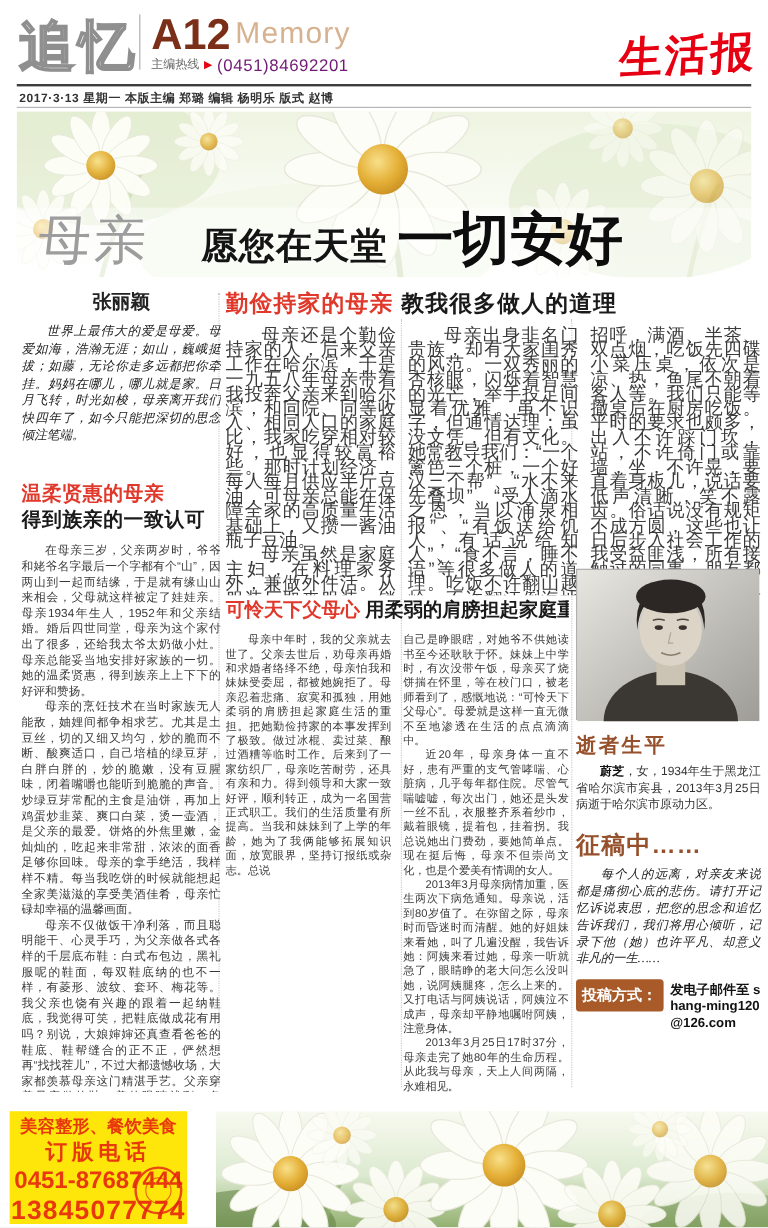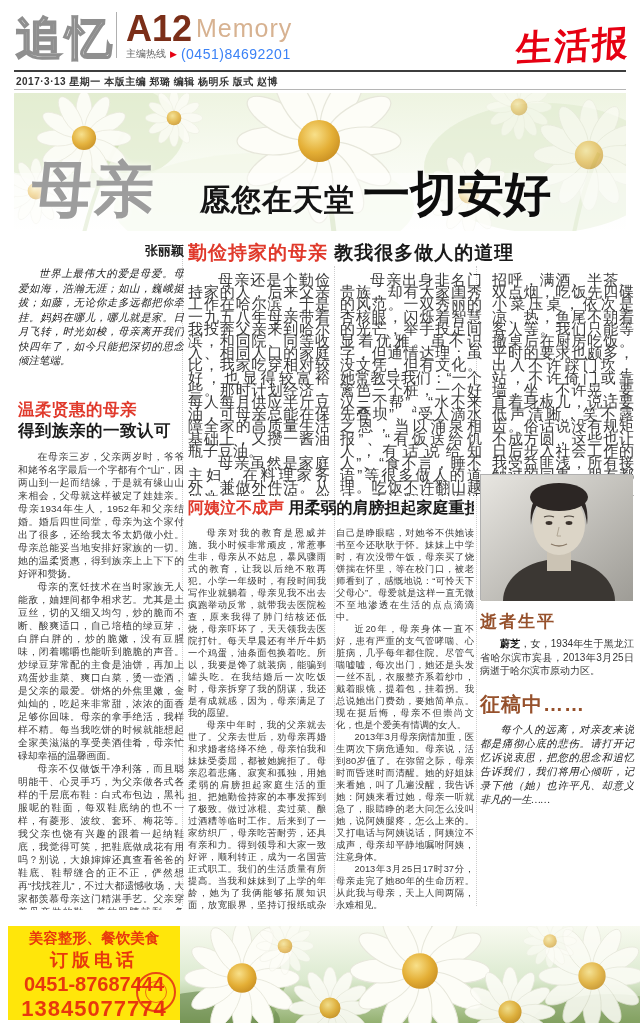--- a/index.html
+++ b/index.html
@@ -8,43 +8,43 @@
   #page { position:relative; width:640px; height:1023px; background:#ffffff; margin:0 auto; overflow:hidden; }
 
   
   .logo-zhuiyi { position:absolute; left:16px; top:8px; font-size:46px; font-weight:800; letter-spacing:4px;
                  color:#ffffff; -webkit-text-stroke:1.6px #8f8f8f; text-shadow:0 0 1px #9a9a9a; }
   .mast-sep { position:absolute; left:116px; top:12px; height:46px; border-left:1px solid #b0b0b0; }
   .page-no { position:absolute; left:126px; top:8px; font-size:36px; font-weight:800; color:#7b2e18; }
   .section-en { position:absolute; left:196px; top:14px; font-size:25px; color:#d7b291; letter-spacing:1px; }
   .hotline { position:absolute; left:126px; top:46px; font-size:10px; color:#666; display:flex; align-items:center; gap:4px; }
   .hotline .arrow { color:#e60012; font-size:9px; }
-  .hotline .num { font-size:14px; color:#3b82f6; letter-spacing:0.5px; }
+  .hotline .num { font-size:14px; color:#701a75; letter-spacing:0.5px; }
   .paper-logo { position:absolute; right:10px; top:22px; font-family:"Liberation Serif","DejaVu Serif",serif;
                 font-size:36px; font-weight:900; color:#e60012; transform:rotate(-3deg) skewX(-6deg); letter-spacing:2px; }
   .hr-strong { position:absolute; left:14px; right:14px; top:70px; height:2px; background:#3d3d3d; }
   .dateline { position:absolute; left:16px; top:75px; font-size:10px; color:#333; letter-spacing:0.5px; font-weight:bold; }
   .hr-light { position:absolute; left:14px; right:14px; top:89px; height:1px; background:#b5b5b5; }
 
   
   .banner { position:absolute; left:14px; top:93px; width:612px; height:138px; overflow:hidden;
             background:linear-gradient(180deg,#eef4e1 0%,#f7faf0 45%,#ffffff 100%); }
   .banner svg { position:absolute; left:0; top:0; }
   .banner-title { position:absolute; left:18px; bottom:0px; display:flex; align-items:baseline; gap:8px; white-space:nowrap;
                   text-shadow:0 0 6px rgba(255,255,255,.9); }
-  .t-gray { font-size:60px; font-weight:700; color:#9d9d9d; letter-spacing:2px; }
+  .t-gray { font-size:44px; font-weight:400; color:#9d9d9d; letter-spacing:2px; }
   .t-serif { font-size:30px; font-weight:700; color:#141414; font-family:"Liberation Serif","DejaVu Serif",serif; letter-spacing:1px;margin-left:36px; }
   .t-bold { font-size:47px; font-weight:900; color:#0d0d0d; letter-spacing:0px; }
 
   
   .vdiv { position:absolute; border-left:1px dotted #cccccc; width:0; }
 
   
   .col-left { position:absolute; left:18px; top:242px; width:166px; height:668px; overflow:hidden; }
-  .author { text-align:right; font-weight:bold; font-size:13px; color:#222; margin-bottom:7px; }
+  .author { text-align:center; font-weight:bold; font-size:16px; color:#222; margin-bottom:7px; }
   .intro { font-family:"Liberation Serif","DejaVu Serif",serif; font-style:italic; font-size:10.5px; line-height:14.5px;
            text-indent:2em; color:#222; text-align:justify; margin-bottom:30px; }
   .sec-red { font-size:16.5px; font-weight:800; color:#e0392b; line-height:1.3; letter-spacing:0.5px; }
   .sec-black { font-size:16.5px; font-weight:800; color:#1a1a1a; line-height:1.3; margin-bottom:9px; letter-spacing:0.5px; }
   .col-left p.body { font-size:9.8px; line-height:13px; color:#3a3a3a; text-align:justify; text-indent:2em; }
 
   
   .art-thrifty { position:absolute; left:188px; top:240px; width:446px; height:256px; overflow:hidden; }
   .art-head1 { font-size:19px; font-weight:800; letter-spacing:1px; margin-bottom:8px; white-space:nowrap; }
   .art-head1 .red, .art-head2 .red { color:#e0392b; }
@@ -70,21 +70,21 @@
   .obit-bio b { color:#111; }
   .solicit-title { font-size:20px; font-weight:800; color:#96512c; margin:13px 0 5px; letter-spacing:1px; }
   .solicit-body { font-family:"Liberation Serif","DejaVu Serif",serif; font-style:italic; font-size:10.3px; line-height:14px;
                   color:#222; text-align:justify; text-indent:2em; }
   .method-row { display:flex; gap:6px; margin-top:9px; align-items:flex-start; }
   .method-label { background:#a85b28; color:#fff; font-weight:bold; font-size:12.5px; padding:5px 5px; border-radius:3px; white-space:nowrap; }
   .method-text { font-weight:bold; font-size:11px; line-height:14px; color:#111; word-break:break-all; padding-top:2px; }
   .note { margin-top:7px; font-size:9px; line-height:12px; color:#5a4632; text-align:justify; }
 
   
-  .ad { position:absolute; left:8px; top:926px; width:172px; height:94px; background:#ffe60a; text-align:center; padding-top:3px; overflow:hidden; }
+  .ad { position:absolute; left:8px; top:926px; width:148px; height:94px; background:#ffe60a; text-align:center; padding-top:3px; overflow:hidden; }
   .ad .l1 { font-size:14.5px; font-weight:900; color:#e8380d; letter-spacing:0px; }
   .ad .l2 { font-size:18px; font-weight:900; color:#e8380d; letter-spacing:4px; }
   .ad .ph1 { font-size:20px; font-weight:900; color:#e8380d; letter-spacing:0px; line-height:24px; }
   .ad .ph2 { font-size:22px; font-weight:900; color:#e8380d; letter-spacing:1px; line-height:25px; }
   .stamp { position:absolute; right:4px; top:46px; width:40px; height:40px; border:2px solid rgba(226,32,22,.8);
            border-radius:50%; }
   .stamp::after { content:""; position:absolute; left:7px; top:7px; right:7px; bottom:7px; border:1px solid rgba(226,32,22,.6); border-radius:50%; }
   .strip { position:absolute; left:180px; top:926px; width:460px; height:97px; overflow:hidden; }
 </style>
 </head>
@@ -186,26 +186,25 @@
       </div>
       <div class="col">
         <p class="cont">招呼，满酒、半茶、双点烟，吃饭先四碟小菜压桌，依次是凉、热，鱼尾不朝着客人等。我们只能等撤桌后在厨房吃饭。平时的要求也颇多，出入不许踩门坎，站，不许倚门或靠墙，坐，不许晃，要直着身板儿，说话要低声清晰，笑不露齿。俗话说没有规矩不成方圆，这些也让日后步入社会工作的我受益匪浅，所有接触过的同事、朋友都赞誉我是温婉大气、教养好的姑娘，也结交了许多优秀的朋友。</p>
         <p>母亲是个热心肠的人，邻居马奶奶意外摔骨折，家里就70多岁的爷爷，母亲随救护车去了医院，义不容辞的陪护。我们的中晚饭都没着落，父亲下厨把面条煮成了粥，这个笑柄就留在了母亲手里。</p>
       </div>
     </div>
   </div>
 
   <div class="art-hard">
     <div class="art-head2">
-      <span class="red">阿姨泣不成声</span>
+      <span class="red">可怜天下父母心</span>
       <span class="blk">用柔弱的肩膀担起家庭重担</span>
     </div>
     <div class="cols2">
       <div class="col">
-        <p>母亲对我的教育是恩威并施。我小时候非常顽皮，常惹事生非，母亲从不姑息，暴风骤雨式的教育，让我以后绝不敢再犯。小学一年级时，有段时间我写作业就躺着，母亲见我不出去疯跑举动反常，就带我去医院检查，原来我得了肺门结核还低烧，母亲吓坏了，天天领我去医院打针。每天早晨还有半斤牛奶一个鸡蛋，油条面包换着吃。所以，我要是馋了就装病，能骗到罐头吃。在我结婚后一次吃饭时，母亲拆穿了我的阴谋，我还是有成就感，因为，母亲满足了我的愿望。</p>
         <p>母亲中年时，我的父亲就去世了。父亲去世后，劝母亲再婚和求婚者络绎不绝，母亲怕我和妹妹受委屈，都被她婉拒了。母亲忍着悲痛、寂寞和孤独，用她柔弱的肩膀担起家庭生活的重担。把她勤俭持家的本事发挥到了极致。做过冰棍、卖过菜、酿过酒糟等临时工作。后来到了一家纺织厂，母亲吃苦耐劳，还具有亲和力。得到领导和大家一致好评，顺利转正，成为一名国营正式职工。我们的生活质量有所提高。当我和妹妹到了上学的年龄，她为了我俩能够拓展知识面，放宽眼界，坚持订报纸或杂志。总说</p>
       </div>
       <div class="col">
         <p class="cont">自己是睁眼瞎，对她爷不供她读书至今还耿耿于怀。妹妹上中学时，有次没带午饭，母亲买了烧饼揣在怀里，等在校门口，被老师看到了，感慨地说：“可怜天下父母心”。母爱就是这样一直无微不至地渗透在生活的点点滴滴中。</p>
         <p>近20年，母亲身体一直不好，患有严重的支气管哮喘、心脏病，几乎每年都住院。尽管气喘嘘嘘，每次出门，她还是头发一丝不乱，衣服整齐系着纱巾，戴着眼镜，提着包，挂着拐。我总说她出门费劲，要她简单点。现在挺后悔，母亲不但崇尚文化，也是个爱美有情调的女人。</p>
         <p>2013年3月母亲病情加重，医生两次下病危通知。母亲说，活到80岁值了。在弥留之际，母亲时而昏迷时而清醒。她的好姐妹来看她，叫了几遍没醒，我告诉她：阿姨来看过她，母亲一听就急了，眼睛睁的老大问怎么没叫她，说阿姨腿疼，怎么上来的。又打电话与阿姨说话，阿姨泣不成声，母亲却平静地嘱咐阿姨，注意身体。</p>
         <p>2013年3月25日17时37分，母亲走完了她80年的生命历程。从此我与母亲，天上人间两隔，永难相见。</p>
 
       </div>
     </div>
@@ -231,20 +230,24 @@
         <path d="M63,42 Q68,40 73,42" stroke="#4a423a" stroke-width="1.2" fill="none"></path>
         <path d="M83,42 Q88,40 93,42" stroke="#4a423a" stroke-width="1.2" fill="none"></path>
         <path d="M78,52 L76,61 L80,61" stroke="#b0a694" stroke-width="1" fill="none"></path>
         <path d="M70,69 Q78,73 86,69" stroke="#8a7a68" stroke-width="1.3" fill="none"></path>
       </svg>
     </div>
     <div class="obit-title">逝者生平</div>
     <p class="obit-bio"><b>蔚芝</b><span>，女，1934年生于黑龙江省哈尔滨市宾县，2013年3月25日病逝于哈尔滨市原动力区。</span></p>
     <div class="solicit-title">征稿中……</div>
     <p class="solicit-body">每个人的远离，对亲友来说都是痛彻心底的悲伤。请打开记忆诉说衷思，把您的思念和追忆告诉我们，我们将用心倾听，记录下他（她）也许平凡、却意义非凡的一生……</p>
+    <div class="method-row">
+      <span class="method-label">投稿方式：</span>
+      <span class="method-text">发电子邮件至 shang-ming120@126.com</span>
+    </div>
   </div>
 
   <div class="ad">
     <div class="l1">美容整形、餐饮美食</div>
     <div class="l2">订版电话</div>
     <div class="ph1">0451-87687444</div>
     <div class="ph2">13845077774</div>
     <div class="stamp"></div>
   </div>
 

